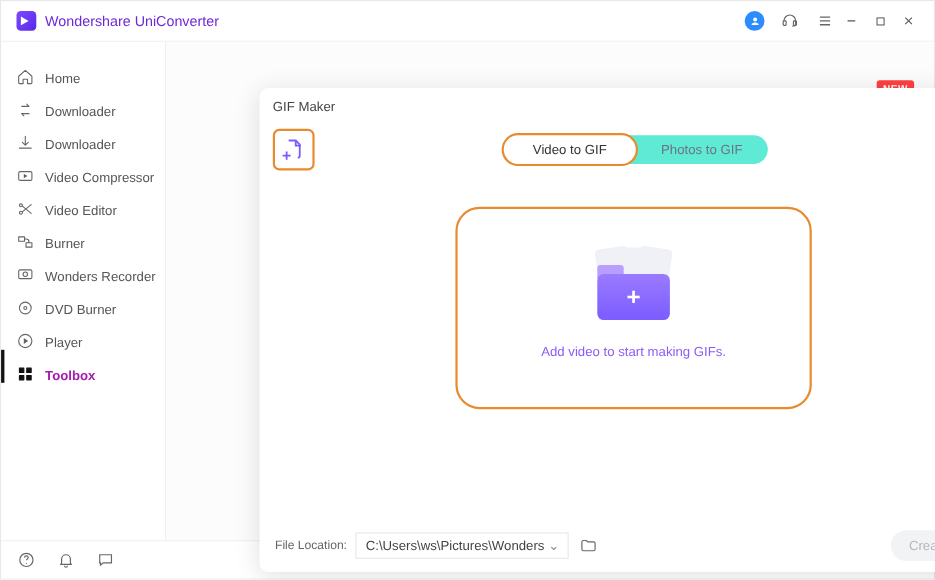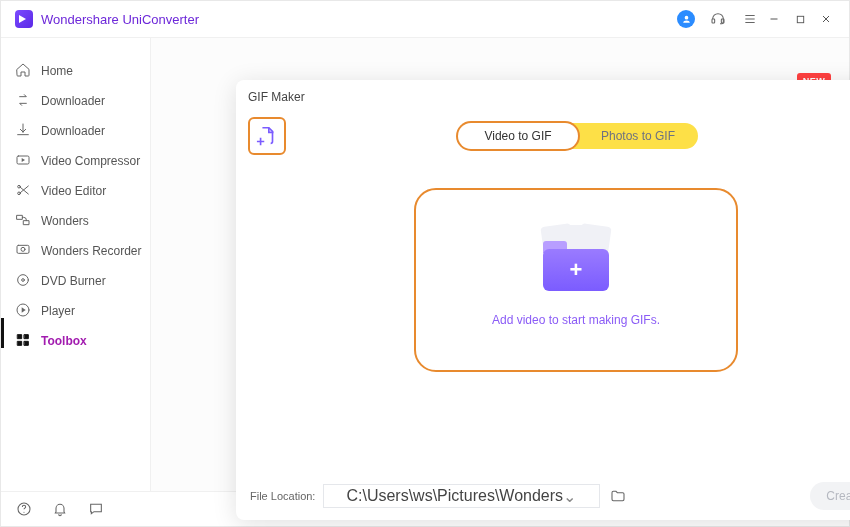--- a/index.html
+++ b/index.html
@@ -39,38 +39,38 @@
   .bg-card .t1{font-weight:600;font-size:14px}
   .bg-card .t2{font-size:11px;color:#999;margin-top:2px}
 
   
   .modal{position:absolute;left:85px;top:42px;width:680px;height:440px;background:#fff;border-radius:8px;box-shadow:0 4px 24px rgba(0,0,0,.12)}
   .m-header{height:34px;display:flex;align-items:center;padding:0 12px;color:#444;font-size:12px}
 
   .m-toolbar{height:44px;display:flex;align-items:center;padding:0 12px}
   .add-file{width:34px;height:34px;border:2px solid #e88a2e;border-radius:6px;display:flex;align-items:center;justify-content:center}
   .add-file svg{stroke:#7b5cff;fill:none;stroke-width:1.8}
-  .seg{margin:0 auto;display:flex;background:#fde047;border-radius:20px;height:26px}
+  .seg{margin:0 auto;display:flex;background:#5eead4;border-radius:20px;height:26px}
   .seg .tab{width:120px;display:flex;align-items:center;justify-content:center;font-size:12px;color:#6e7280;border-radius:20px}
   .seg .tab.active{background:#fff;color:#333;box-shadow:0 0 0 2px #e88a2e}
 
   .drop{margin:30px auto 0;width:320px;height:180px;border:2px solid #e88a2e;border-radius:22px;display:flex;flex-direction:column;align-items:center;justify-content:center;gap:18px}
   .folder{width:78px;height:62px;position:relative}
   .folder .pages{position:absolute;inset:-8px -12px -6px -12px;display:flex;justify-content:center}
   .folder .pages span{width:30px;height:40px;background:#f0f1f6;border-radius:4px;margin:0 -6px;transform:rotate(-8deg)}
   .folder .pages span:nth-child(2){transform:rotate(0);height:44px}
   .folder .pages span:nth-child(3){transform:rotate(8deg)}
   .folder .front{position:absolute;left:6px;right:6px;bottom:4px;height:42px;background:linear-gradient(180deg,#9a7bff,#7b5cff);border-radius:6px;display:flex;align-items:center;justify-content:center}
   .folder .tab{position:absolute;left:6px;top:8px;width:24px;height:12px;border-radius:3px 3px 0 0;background:#b89eff}
   .folder .plus{color:#fff;font-size:22px;font-weight:700;line-height:1}
   .drop .msg{font-size:12px;color:#8b5cf6}
 
   .m-footer{position:absolute;left:0;right:0;bottom:10px;display:flex;align-items:center;padding:0 14px;gap:8px}
   .floc-lbl{font-size:11px;color:#666}
-  .floc-sel{flex:0 0 176px;height:22px;border:1px solid #e5e7eb;border-radius:0;display:flex;align-items:center;padding:0 22px;font-size:16px;color:#444;justify-content:space-between}
+  .floc-sel{flex:0 0 176px;height:22px;border:1px solid #e5e7eb;border-radius:0;display:flex;align-items:center;padding:0 8px;font-size:12px;color:#444;justify-content:space-between}
   .floc-sel .caret{color:#888}
   .open-folder{width:20px;height:20px;display:flex;align-items:center;justify-content:center;color:#666}
   .create{margin-left:auto;width:92px;height:28px;border-radius:14px;background:#f2f3f5;color:#b5b8c0;font-size:12px;display:flex;align-items:center;justify-content:center}
 
   [data-interactable="true"]{cursor:pointer}
 </style>
 </head>
 <body>
 
 <div class="window">
@@ -162,21 +162,21 @@
         <span data-interactable="false">Video Editor</span>
       </div>
       <div class="side-item" data-interactable="true">
         <span class="side-icon" data-interactable="false">
             <svg viewBox="0 0 24 24">
               <rect x="3" y="5" width="8" height="6"></rect>
               <rect x="13" y="13" width="8" height="6"></rect>
               <path d="M11 8h2a4 4 0 0 1 4 4v1"></path>
             </svg>
           </span>
-        <span data-interactable="false">Wonders</span>
+        <span data-interactable="false">Burner</span>
       </div>
       <div class="side-item" data-interactable="true">
         <span class="side-icon" data-interactable="false">
             <svg viewBox="0 0 24 24">
               <rect x="3" y="5" width="18" height="12" rx="2"></rect>
               <circle cx="12" cy="11" r="3"></circle>
             </svg>
           </span>
         <span data-interactable="false">Wonders Recorder</span>
       </div>

